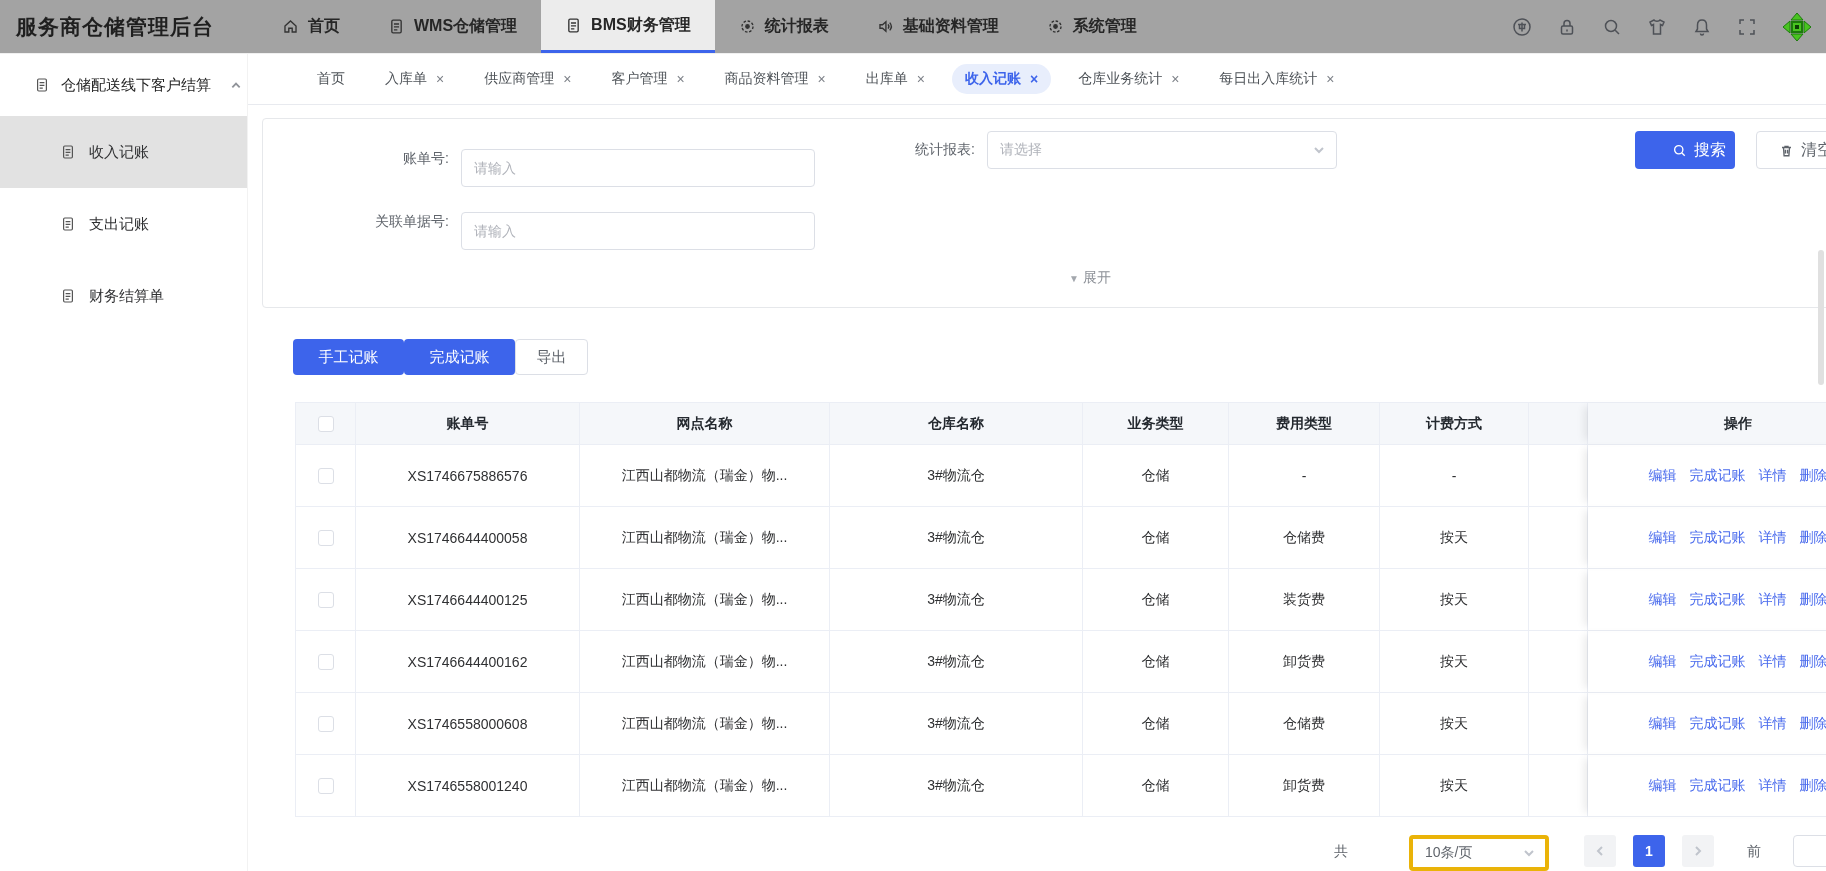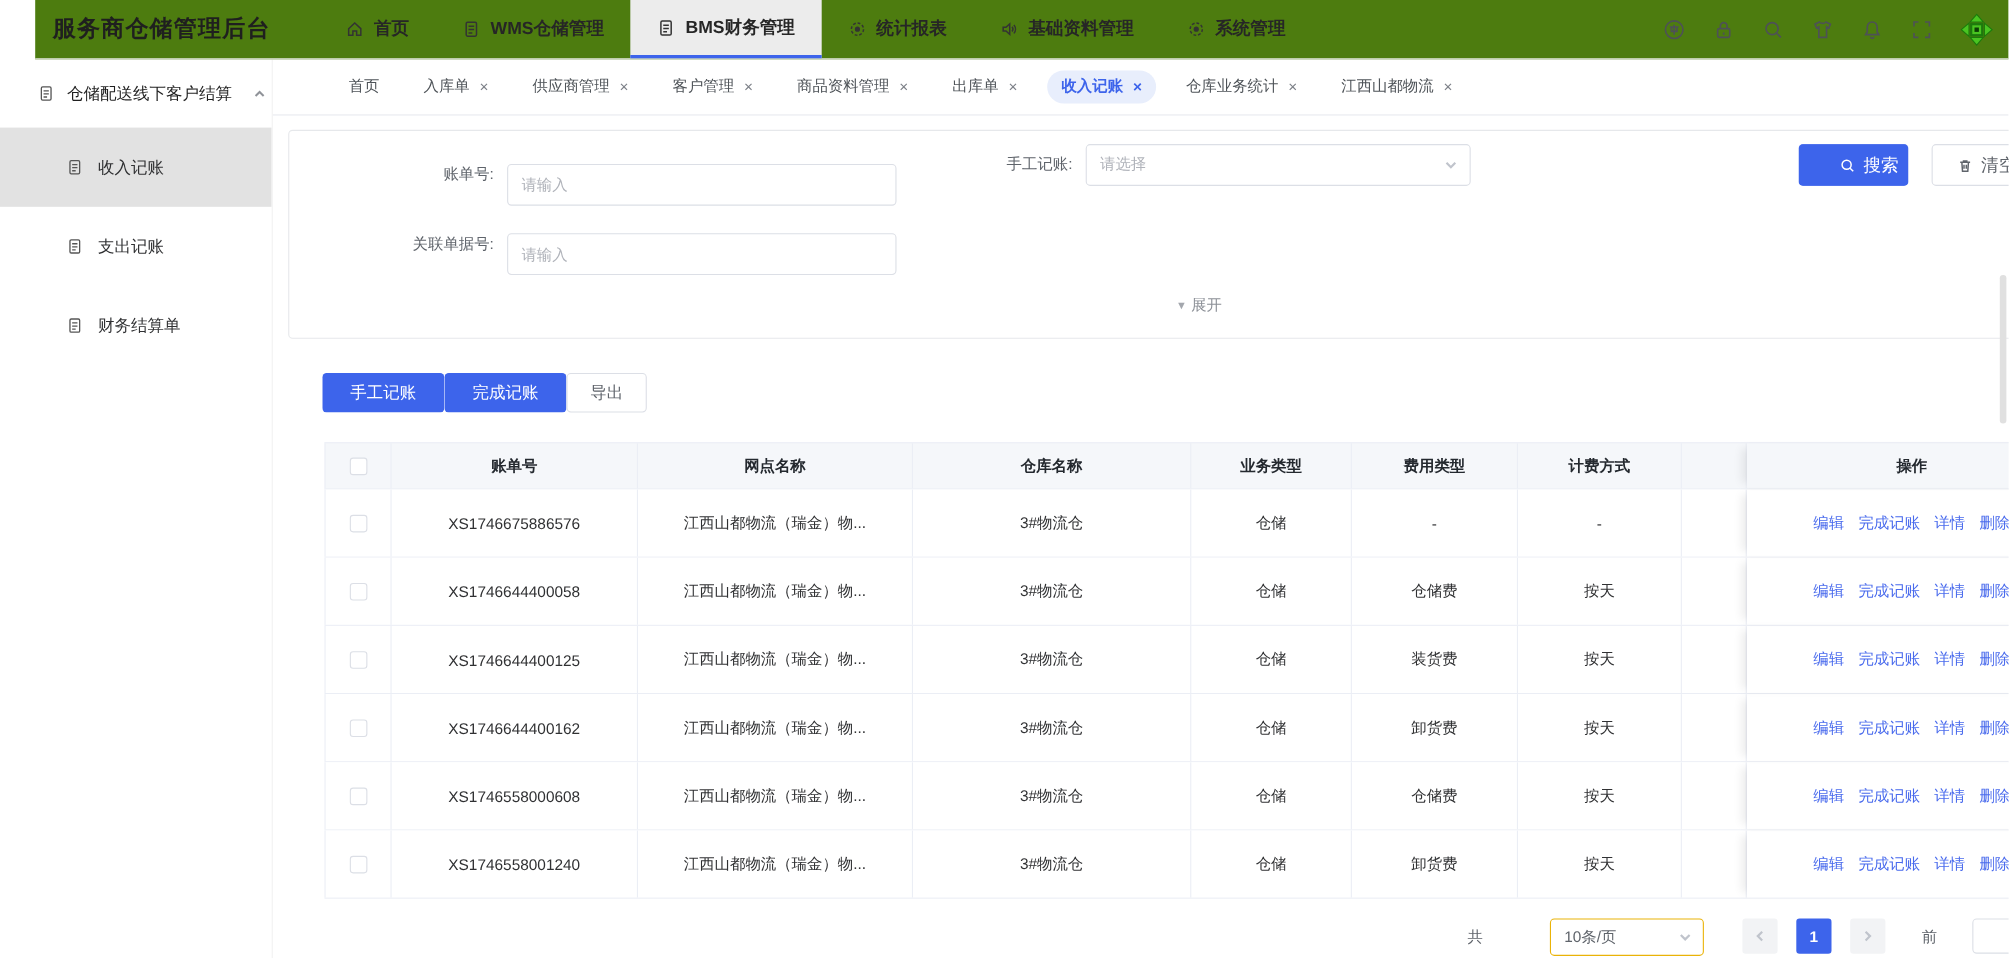--- a/index.html
+++ b/index.html
@@ -1,22 +1,22 @@
 <!DOCTYPE html>
 <html><head>
 <meta charset="utf-8">
 <style>
   * { margin:0; padding:0; box-sizing:border-box; }
   html,body { width:1826px; height:871px; overflow:hidden; background:#fff;
     font-family:"Liberation Sans","DejaVu Sans",sans-serif; color:#303133; }
   body { position:relative; }
 
   
-  .header { height:54px; display:flex; align-items:stretch; background:#4d7c0f;
-    border-bottom:1px solid #f0f0f0; position:relative;margin-left:32px; }
+  .header { height:54px; display:flex; align-items:stretch; background:#a3a3a3;
+    border-bottom:1px solid #f0f0f0; position:relative; }
   .app-title { font-size:21px; font-weight:bold; color:#1f1f1f; line-height:54px;
     padding:0 16px; letter-spacing:1px; white-space:nowrap; }
   .topnav { display:flex; align-items:stretch; margin-left:28px; }
   .nav-item { display:flex; align-items:center; gap:9px; padding:0 24px; font-size:16px;
     font-weight:bold; color:#262626; cursor:pointer; white-space:nowrap; }
   .nav-item svg { width:17px; height:17px; stroke:#333; fill:none; stroke-width:1.6; }
   .nav-item.active { background:#ececec; border-bottom:3px solid var(--accent); }
   .header-right { margin-left:auto; display:flex; align-items:center; gap:25px; padding-right:14px; }
   .hicon { width:20px; height:20px; display:flex; align-items:center; justify-content:center; cursor:pointer; }
   .hicon svg { width:20px; height:20px; stroke:#4e5157; fill:none; stroke-width:1.5; }
@@ -93,21 +93,21 @@
   .c0{width:61px;} .c1{width:224px;} .c2{width:250px;} .c3{width:253px;}
   .c4{width:146px;} .c5{width:151px;} .c6{width:149px;} .c7{width:59px;}
   .c8{width:300px; border-right:none; box-shadow:-8px 0 8px -4px rgba(0,0,0,0.08); gap:13px;}
   .checkbox { width:16px; height:16px; border:1px solid #dcdfe6; border-radius:3px; background:#fff; cursor:pointer; }
   .op a { color:#4a6bed; text-decoration:none; cursor:pointer; }
 
   
   .pager { position:absolute; top:730px; left:0; height:32px; font-size:14px; color:#5f646b; }
   .pager > * { position:absolute; top:0; }
   .pg-total { left:1086px; line-height:32px; }
-  .pg-size { left:1161px; width:140px; height:34px; border:1px solid #eab308; border-radius:4px;
+  .pg-size { left:1161px; width:140px; height:34px; border:4px solid #eab308; border-radius:4px;
     display:flex; align-items:center; padding:14px 12px; cursor:pointer; background:#fff; }
   .pg-size svg { position:absolute; right:10px; width:12px; height:12px; stroke:#c0c4cc; stroke-width:2; fill:none; }
   .pg-btn { width:32px; height:32px; border-radius:3px; background:#f2f3f5; display:flex;
     align-items:center; justify-content:center; cursor:pointer; }
   .pg-btn svg { width:12px; height:12px; stroke:#c0c4cc; stroke-width:2; fill:none; }
   .pg-prev { left:1336px; } .pg-next { left:1434px; }
   .pg-cur { left:1385px; width:32px; height:32px; border-radius:3px; background:var(--accent);
     color:#fff; font-weight:bold; display:flex; align-items:center; justify-content:center; cursor:pointer; }
   .pg-goto-label { left:1499px; line-height:32px; }
   .pg-goto { left:1545px; width:56px; height:32px; border:1px solid #dcdfe6; border-radius:4px;
@@ -276,34 +276,34 @@
         </div>
         <div class="tab active">
           <span class="tab-label">收入记账</span>
           <span class="tab-close">×</span>
         </div>
         <div class="tab">
           <span class="tab-label">仓库业务统计</span>
           <span class="tab-close">×</span>
         </div>
         <div class="tab">
-          <span class="tab-label">江西山都物流</span>
+          <span class="tab-label">每日出入库统计</span>
           <span class="tab-close">×</span>
         </div>
     </div>
 
     <div class="content">
 
       <div class="filter-card">
         <div class="frow frow1">
           <div class="flabel">账单号:</div>
           <input class="finput" placeholder="请输入" style="">
         </div>
         <div class="frow frow3">
-          <div class="flabel short">手工记账:</div>
+          <div class="flabel short">统计报表:</div>
           <div class="fselect">
             <span>请选择</span>
             <svg viewBox="0 0 12 12">
                 <path d="M2 4 L6 8 L10 4"></path>
               </svg>
           </div>
         </div>
         <div class="frow frow2">
           <div class="flabel">关联单据号:</div>
           <input class="finput" placeholder="请输入" style="">

